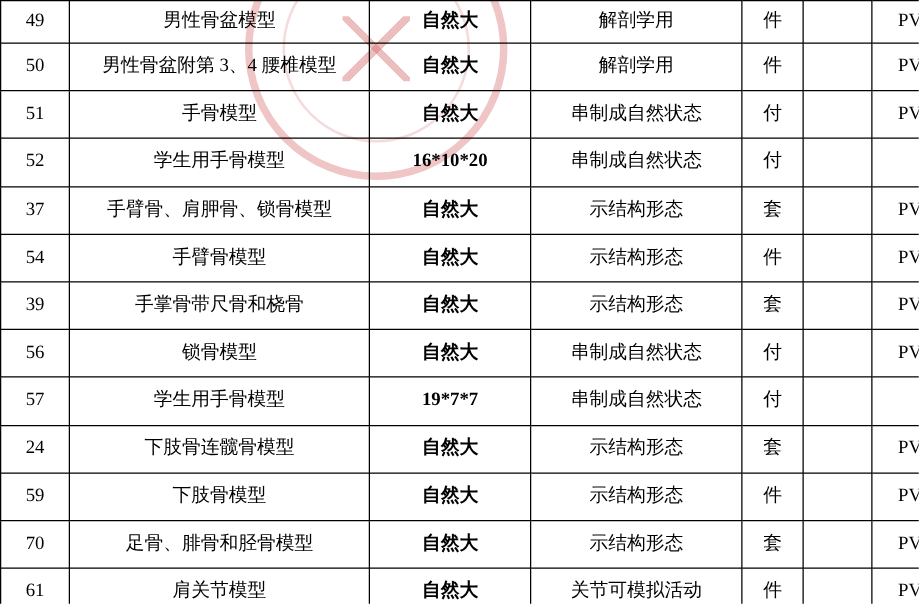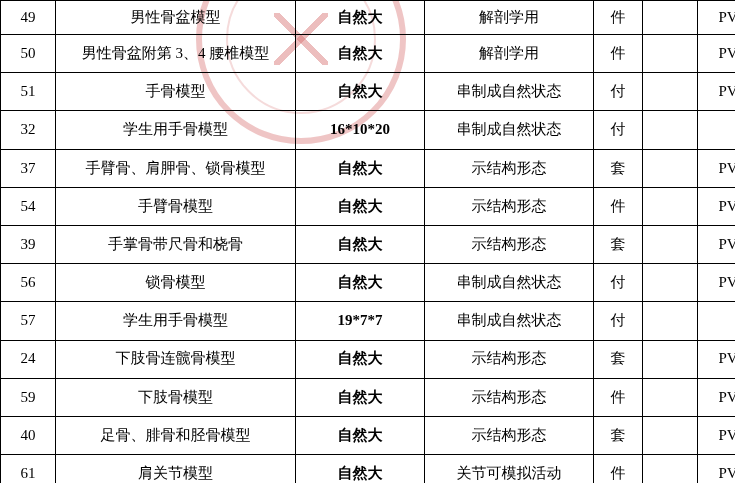--- a/index.html
+++ b/index.html
@@ -113,21 +113,21 @@
     <tr>
       <td class="c-no">51</td>
       <td class="c-name">手骨模型</td>
       <td class="c-size">自然大</td>
       <td class="c-desc">串制成自然状态</td>
       <td class="c-unit">付</td>
       <td class="c-qty"></td>
       <td class="c-mat">PVC</td>
     </tr>
     <tr>
-      <td class="c-no">32</td>
+      <td class="c-no">52</td>
       <td class="c-name">学生用手骨模型</td>
       <td class="c-size">16*10*20</td>
       <td class="c-desc">串制成自然状态</td>
       <td class="c-unit">付</td>
       <td class="c-qty"></td>
       <td class="c-mat"></td>
     </tr>
     <tr>
       <td class="c-no">37</td>
       <td class="c-name">手臂骨、肩胛骨、锁骨模型</td>
@@ -185,21 +185,21 @@
     <tr>
       <td class="c-no">59</td>
       <td class="c-name">下肢骨模型</td>
       <td class="c-size">自然大</td>
       <td class="c-desc">示结构形态</td>
       <td class="c-unit">件</td>
       <td class="c-qty"></td>
       <td class="c-mat">PVC</td>
     </tr>
     <tr>
-      <td class="c-no">40</td>
+      <td class="c-no">70</td>
       <td class="c-name">足骨、腓骨和胫骨模型</td>
       <td class="c-size">自然大</td>
       <td class="c-desc">示结构形态</td>
       <td class="c-unit">套</td>
       <td class="c-qty"></td>
       <td class="c-mat">PVC</td>
     </tr>
     <tr>
       <td class="c-no">61</td>
       <td class="c-name">肩关节模型</td>

